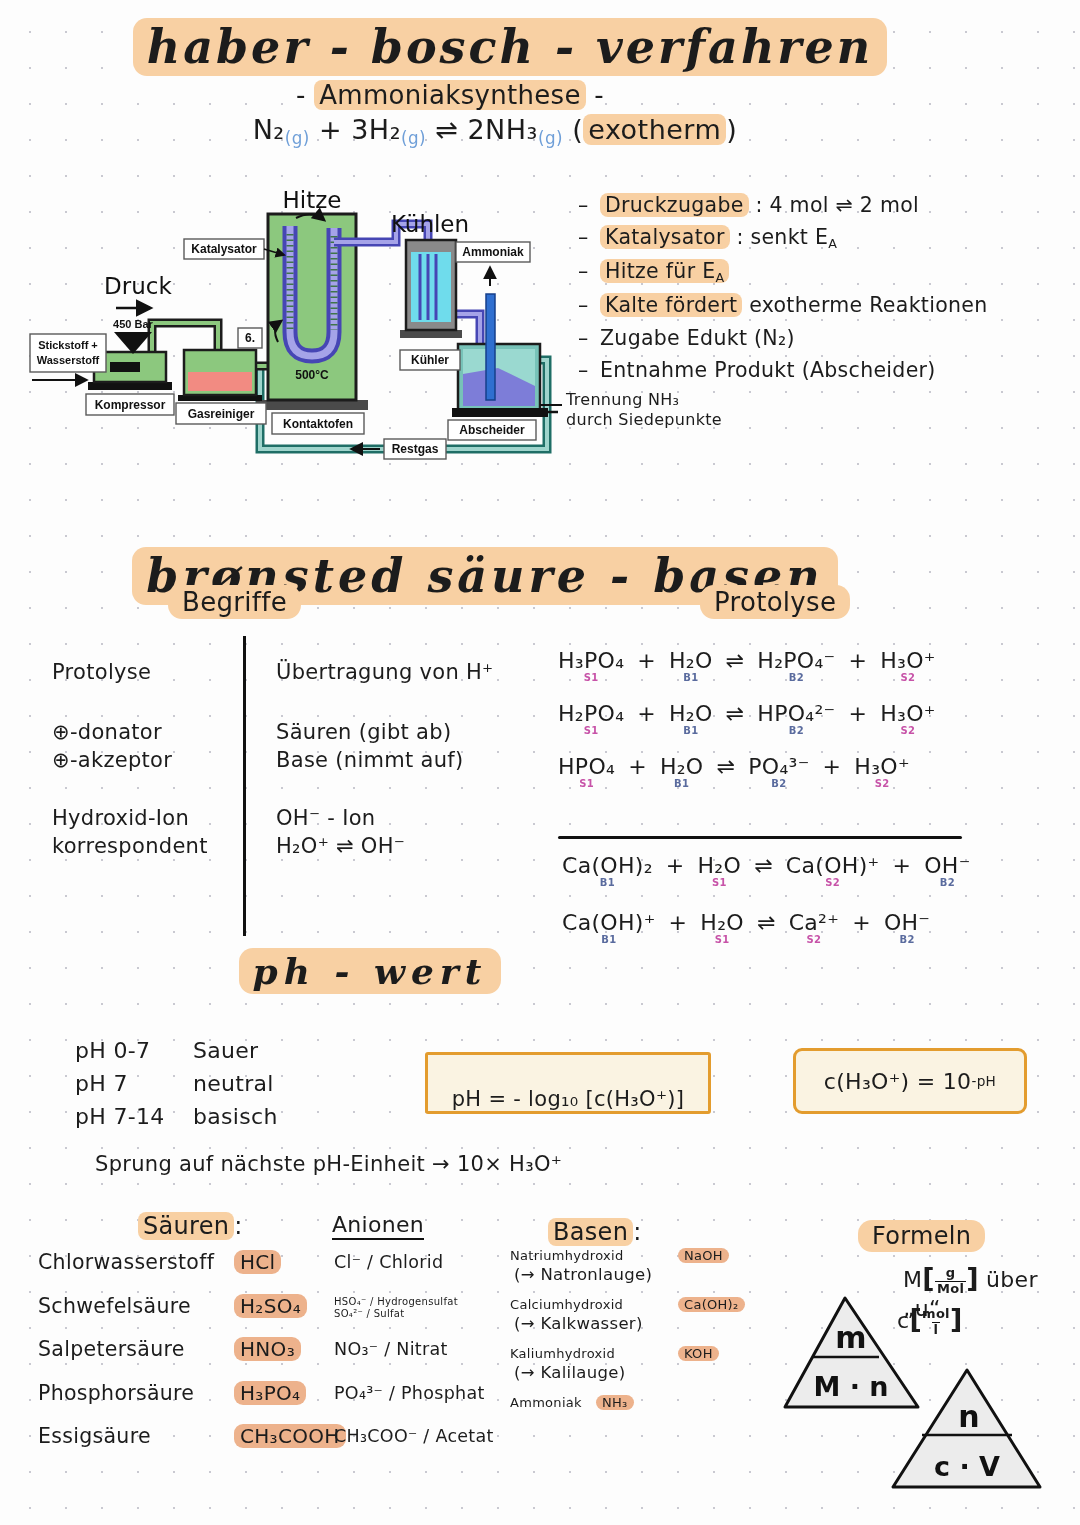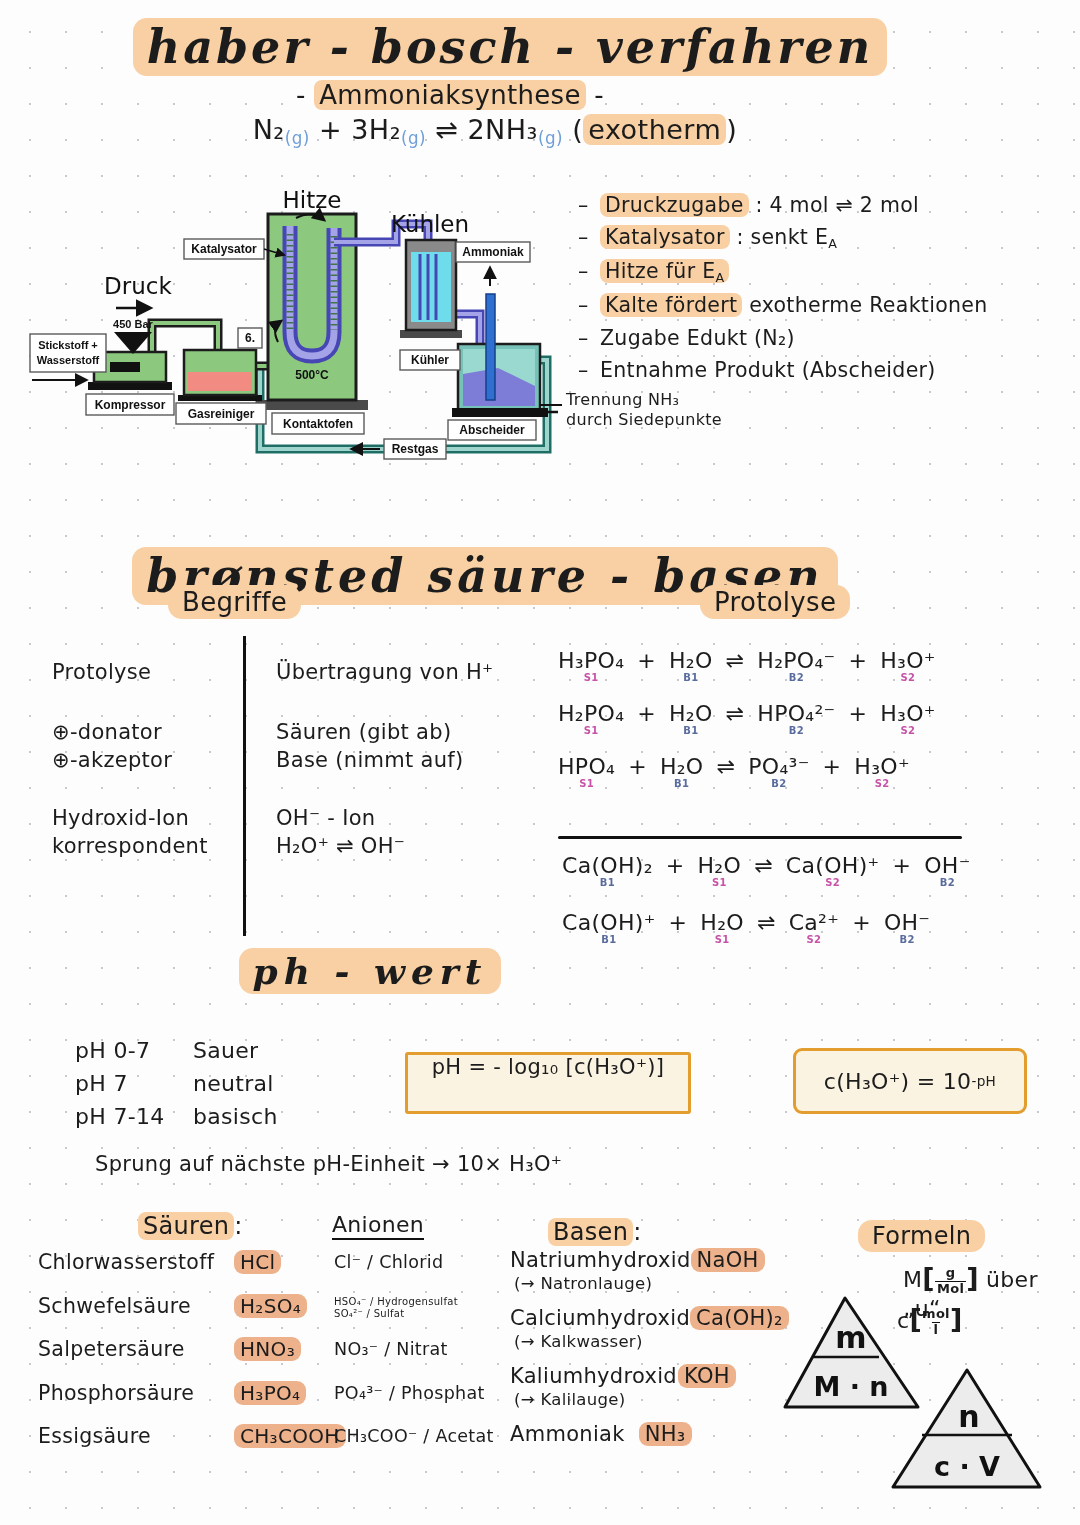--- a/index.html
+++ b/index.html
@@ -72,41 +72,41 @@
   .tok .f{font-size:22px; white-space:nowrap;}
   .tok .lab{font-size:10px; font-weight:bold; margin-top:-1px; min-height:18px;}
   .lab.pink{color:var(--pink);} .lab.navy{color:var(--navy);}
   #eq-divider{left:558px; top:836px; width:404px; height:3px; background:#111; border-radius:2px;}
   
   #ph-title{top:950px; left:0; width:740px; text-align:center;}
   #ph-title .script{font-size:36px; letter-spacing:6px;}
   #ph-rows{left:75px; top:1038px; font-size:22px;}
   #ph-rows .ph-row{display:flex; margin-bottom:8px;}
   #ph-rows .range{width:118px; flex:none;}
-  #ph-box1{left:405px; top:1052px; width:280px; height:56px; border:3px solid var(--boxborder);
-           background:var(--boxfill); border-radius:3px; display:flex; align-items:flex-start;
+  #ph-box1{left:425px; top:1052px; width:280px; height:56px; border:3px solid var(--boxborder);
+           background:var(--boxfill); border-radius:3px; display:flex; align-items:flex-end;
            justify-content:center; font-size:21px;}
   #ph-box2{left:793px; top:1048px; width:228px; height:60px; border:3px solid var(--boxborder);
            background:var(--boxfill); border-radius:9px; display:flex; align-items:center;
            justify-content:center; font-size:22px;}
   #sprung{left:95px; top:1152px; font-size:21px;}
   
   #acids-heading{left:138px; top:1212px; font-size:24px;}
   #anion-heading{left:332px; top:1212px; font-size:22px; border-bottom:2.5px solid #111; padding-bottom:1px;}
   #acid-rows{left:38px; top:1250px; width:470px;}
   .acid-row{display:grid; grid-template-columns:196px 100px auto; align-items:start; min-height:43.5px;}
   .acid-row .aname{font-size:20.5px;}
   .acid-row .aformula{font-size:20px; justify-self:start;}
   .acid-row .anions{font-size:17.5px; padding-top:2px; line-height:1.2;}
   .acid-row .anions.two{font-size:10px;}
   
   #bases-heading{left:548px; top:1218px; font-size:24px;}
   #base-rows{left:510px; top:1248px;}
   .base-row{margin-bottom:13px;}
-  .base-row .b1line{font-size:21px; display:flex; align-items:baseline;}
+  .base-row .b1line{font-size:13px; display:flex; align-items:baseline;}
   .base-row .bname{display:inline-block; min-width:168px;}
   .base-row:nth-child(4) .bname{min-width:0; margin-right:14px;}
   .base-row .bnote{font-size:16.5px; margin-top:2px; margin-left:4px;}
   
   #formeln-heading{left:858px; top:1220px; font-size:24px;}
   #m-line{left:903px; top:1262px; font-size:22px;}
   #c-line{left:897px; top:1303px; font-size:22px;}
   .brk{font-size:27px; font-weight:bold;}
   .frac{display:inline-flex; flex-direction:column; align-items:center; font-size:13px;
         line-height:1.1; vertical-align:middle; font-weight:bold;}

